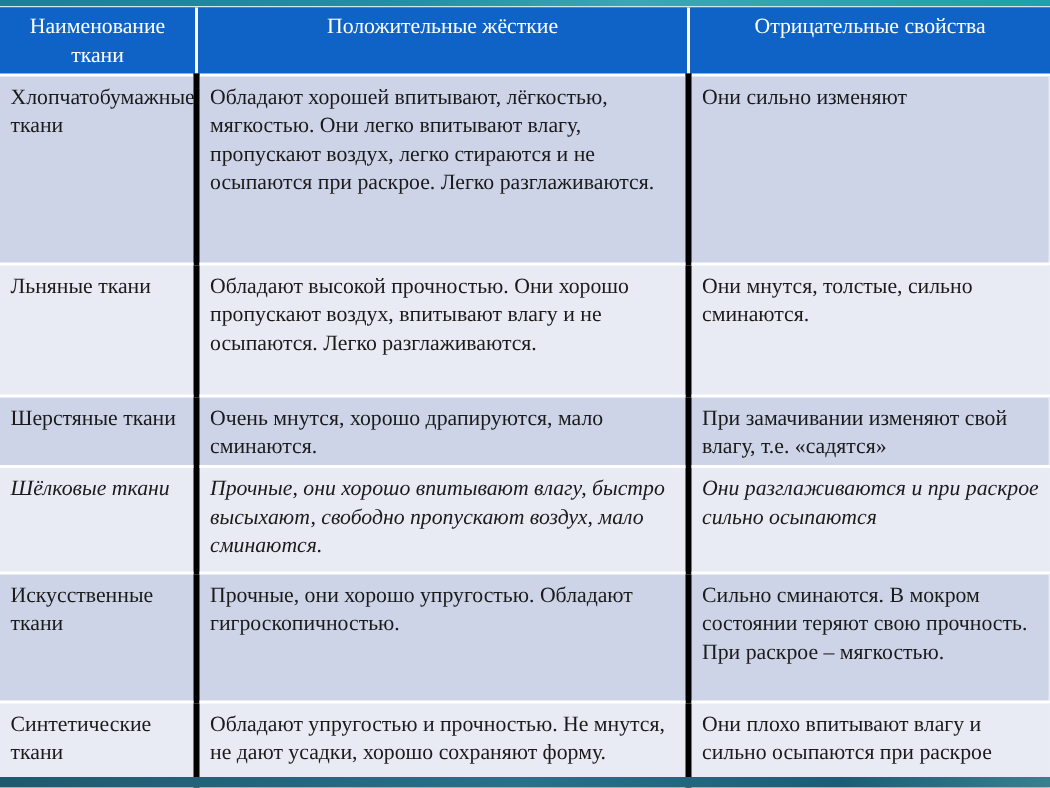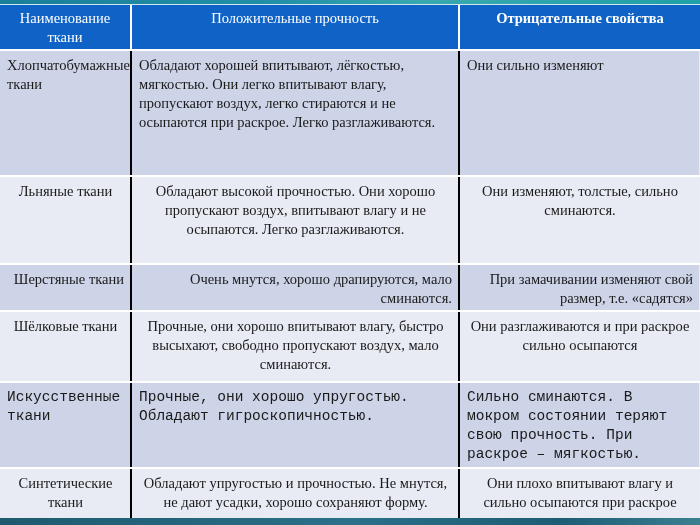--- a/index.html
+++ b/index.html
@@ -52,72 +52,72 @@
       background: #0f63c6;
       color: #ffffff;
       font-weight: normal;
       text-align: center;
       vertical-align: top;
       padding: 4px 6px 2px 6px;
       border-right: 2px solid #ffffff;
       border-bottom: 2px solid #ffffff;
       height: 35px;
     }
-    th:last-child { border-right: none; font-weight: bold; }
+    th:last-child { border-right: none; }
     td {
       vertical-align: top;
       padding: 5px 6px 2px 7px;
-      border-right: 2px solid #000000;
+      border-right: 4px solid #000000;
       border-bottom: 2px solid #ffffff;
     }
     td:last-child { border-right: 2px solid #e9ecf4; }
     tr.dark td { background: #cdd4e8; }
-    tr.light td { background: #e8ebf4; text-align: center; }
+    tr.light td { background: #e8ebf4; }
     tr.r1 td { height: 117px; }
     tr.r2 td { height: 79px; }
-    tr.r3 td { height: 35px; text-align: right; }
-    tr.r4 td { height: 62px; }
-    tr.r5 td { height: 77px; font-family: Liberation Mono, monospace; }
+    tr.r3 td { height: 35px; }
+    tr.r4 td { height: 62px; font-style: italic; }
+    tr.r5 td { height: 77px; }
     tr.r6 td { height: 58px; border-bottom: none; }
   </style>
 </head>
 <body>
 
 <div class="frame">
   <div class="top-strip"></div>
   <div class="top-strip-line"></div>
 
   <table class="fabric-table">
     <colgroup>
       <col class="c1">
         <col class="c2">
         <col class="c3">
     </colgroup>
     <thead>
       <tr>
         <th>Наименование ткани</th>
-        <th>Положительные прочность</th>
+        <th>Положительные жёсткие</th>
         <th>Отрицательные свойства</th>
       </tr>
     </thead>
     <tbody>
       <tr class="dark r1">
         <td>Хлопчатобумажные ткани</td>
         <td>Обладают хорошей впитывают, лёгкостью, мягкостью. Они легко впитывают влагу, пропускают воздух, легко стираются и не осыпаются при раскрое. Легко разглаживаются.</td>
         <td>Они сильно изменяют</td>
       </tr>
       <tr class="light r2">
         <td>Льняные ткани</td>
         <td>Обладают высокой прочностью. Они хорошо пропускают воздух, впитывают влагу и не осыпаются. Легко разглаживаются.</td>
-        <td>Они изменяют, толстые, сильно сминаются.</td>
+        <td>Они мнутся, толстые, сильно сминаются.</td>
       </tr>
       <tr class="dark r3">
         <td>Шерстяные ткани</td>
         <td>Очень мнутся, хорошо драпируются, мало сминаются.</td>
-        <td>При замачивании изменяют свой размер, т.е. «садятся»</td>
+        <td>При замачивании изменяют свой влагу, т.е. «садятся»</td>
       </tr>
       <tr class="light r4">
         <td>Шёлковые ткани</td>
         <td>Прочные, они хорошо впитывают влагу, быстро высыхают, свободно пропускают воздух, мало сминаются.</td>
         <td>Они разглаживаются и при раскрое сильно осыпаются</td>
       </tr>
       <tr class="dark r5">
         <td>Искусственные ткани</td>
         <td>Прочные, они хорошо упругостью. Обладают гигроскопичностью.</td>
         <td>Сильно сминаются. В мокром состоянии теряют свою прочность. При раскрое – мягкостью.</td>

